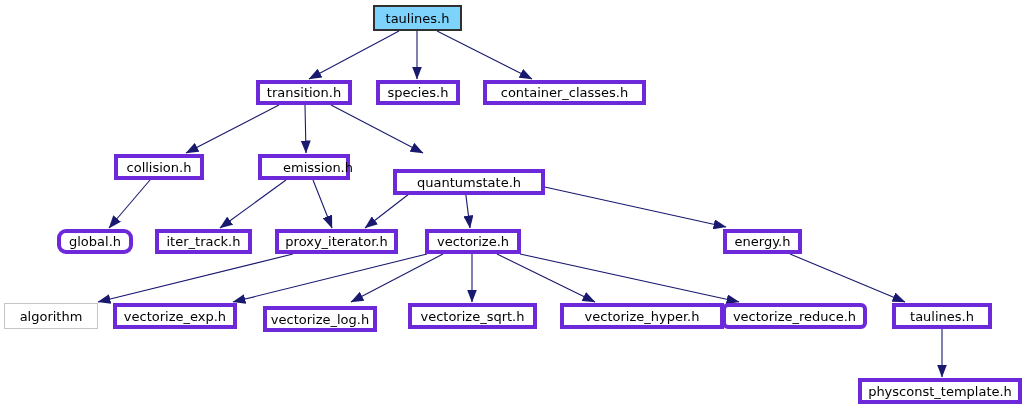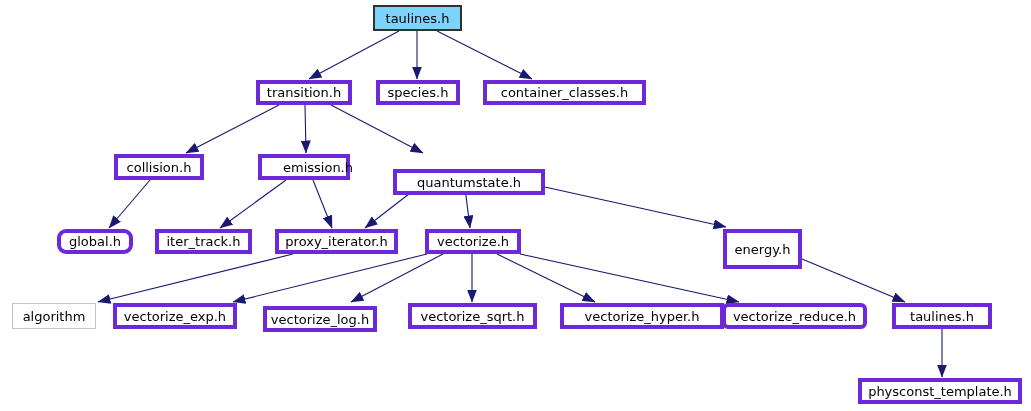--- a/index.html
+++ b/index.html
@@ -85,22 +85,22 @@
       <div class="node" style="left: 256px; top: 80px; width: 96px; height: 25px;">transition.h</div>
       <div class="node" style="left: 376px; top: 80px; width: 84px; height: 25px;">species.h</div>
       <div class="node" style="left: 483px; top: 80px; width: 163px; height: 25px;">container_classes.h</div>
       <div class="node" style="left: 114px; top: 154px; width: 90px; height: 26px;">collision.h</div>
       <div class="node" style="left: 258px; top: 154px; width: 92px; height: 26px; padding-left: 28px;">emission.h</div>
       <div class="node" style="left: 393px; top: 154px; width: 152px; height: 26px; margin-top: 15px;">quantumstate.h</div>
       <div class="node" style="left: 57px; top: 229px; width: 76px; height: 25px; border-radius: 9px;">global.h</div>
       <div class="node" style="left: 155px; top: 229px; width: 97px; height: 25px;">iter_track.h</div>
       <div class="node" style="left: 275px; top: 229px; width: 123px; height: 25px;">proxy_iterator.h</div>
       <div class="node" style="left: 425px; top: 229px; width: 96px; height: 25px;">vectorize.h</div>
-      <div class="node" style="left: 723px; top: 229px; width: 79px; height: 40px;">energy.h</div>
-      <div class="node external" style="left: 12px; top: 303px; width: 84px; height: 26px;">algorithm</div>
+      <div class="node" style="left: 723px; top: 229px; width: 79px; height: 25px;">energy.h</div>
+      <div class="node external" style="left: 4px; top: 303px; width: 94px; height: 26px;">algorithm</div>
       <div class="node" style="left: 113px; top: 303px; width: 124px; height: 26px;">vectorize_exp.h</div>
       <div class="node" style="left: 263px; top: 306px; width: 114px; height: 26px;">vectorize_log.h</div>
       <div class="node" style="left: 408px; top: 303px; width: 129px; height: 26px;">vectorize_sqrt.h</div>
       <div class="node" style="left: 560px; top: 303px; width: 164px; height: 26px;">vectorize_hyper.h</div>
       <div class="node" style="left: 722px; top: 303px; width: 145px; height: 26px; border-radius: 6px;">vectorize_reduce.h</div>
       <div class="node" style="left: 892px; top: 303px; width: 100px; height: 26px;">taulines.h</div>
       <div class="node" style="left: 858px; top: 378px; width: 164px; height: 26px;">physconst_template.h</div>
     </div>
 </div>
 

